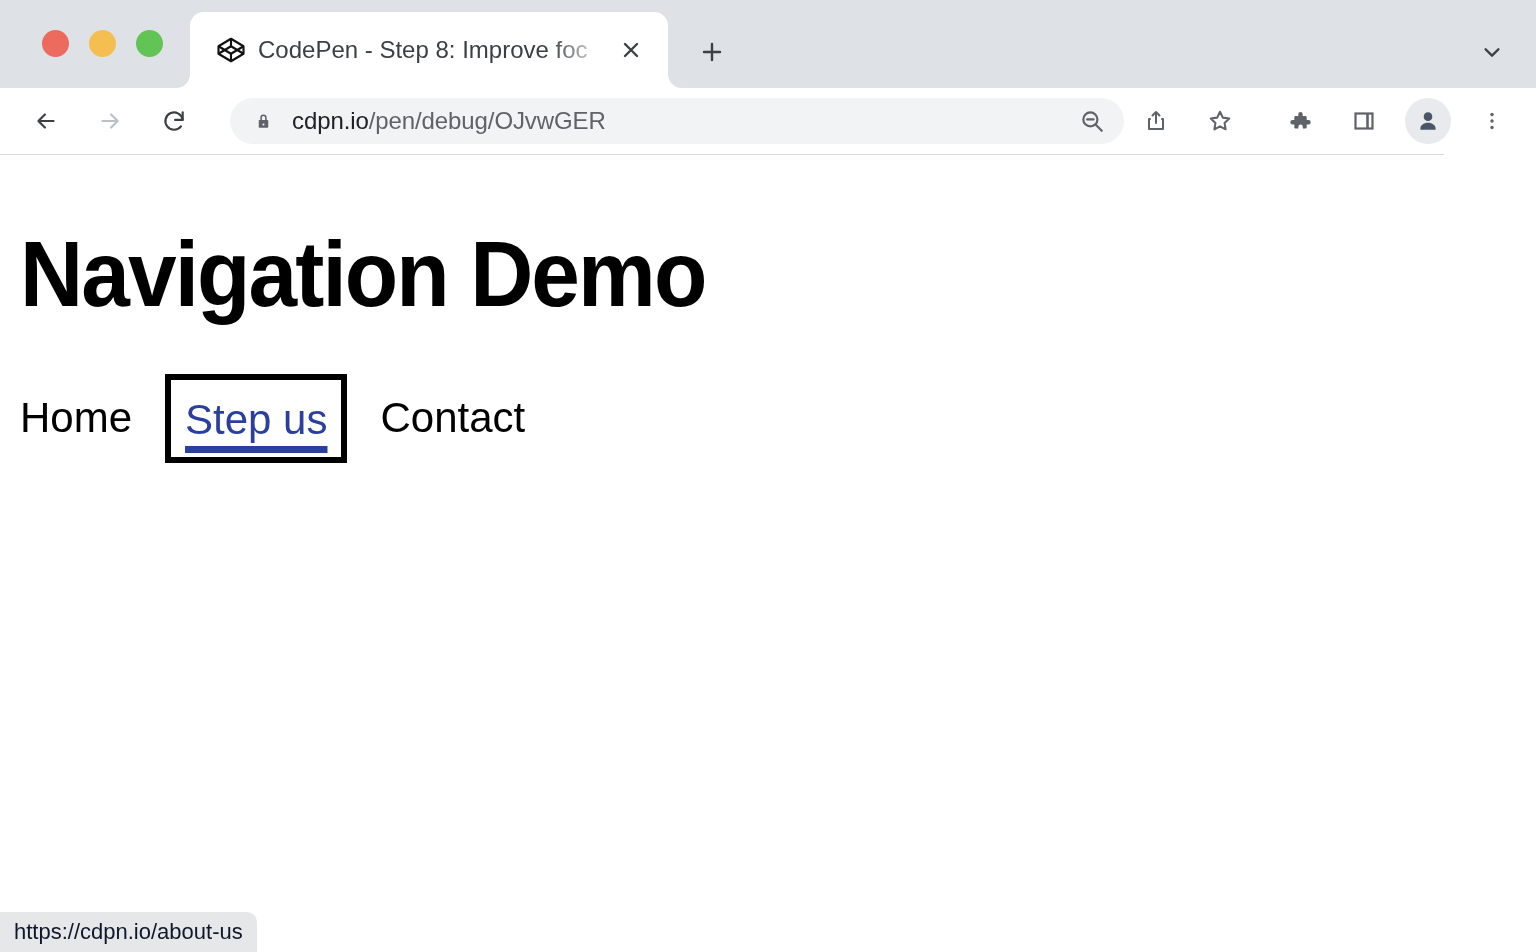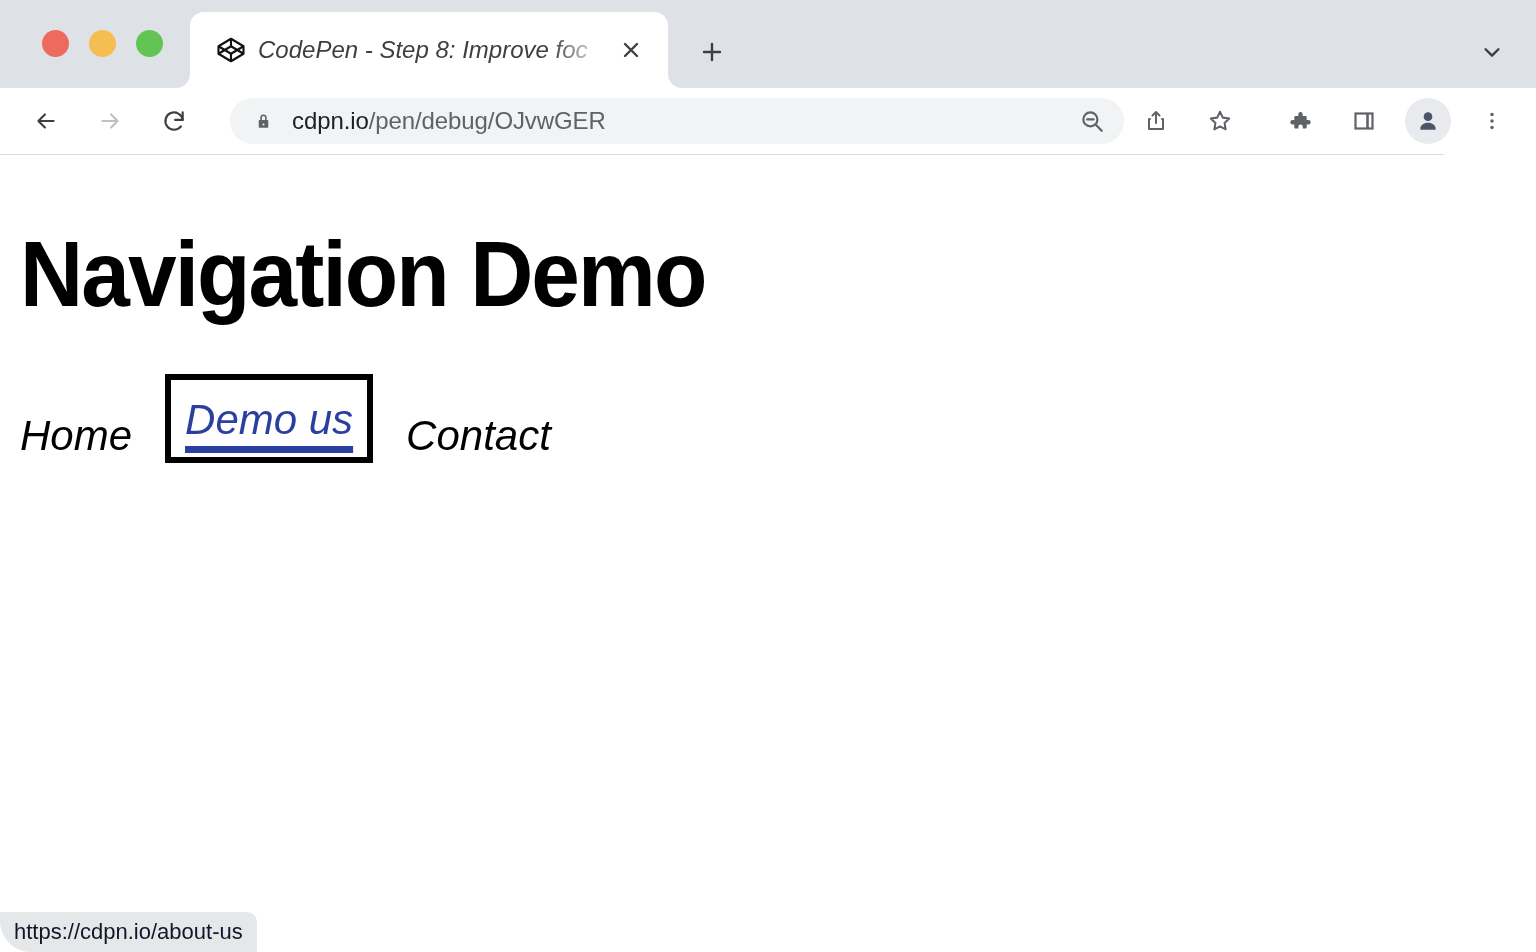--- a/index.html
+++ b/index.html
@@ -9,21 +9,20 @@
     background:#ffffff;
     overflow:hidden;
   }
 
   
   #browser { width:1536px; height:952px; position:relative; background:#fff; }
 
   .tabstrip {
     position:absolute; left:0; top:0; width:1536px; height:88px;
     background:#dee1e6;
-    font-style:italic;
   }
 
   .traffic-lights {
     position:absolute; left:42px; top:30px;
     display:flex; gap:20px; align-items:center;
   }
   .light { width:27px; height:27px; border-radius:50%; }
   .light.red    { background:#ec6a5e; }
   .light.yellow { background:#f4bf50; }
   .light.green  { background:#61c454; }
@@ -111,31 +110,31 @@
   .tb-share   { left:1134px; }
   .tb-star    { left:1198px; }
   .tb-ext     { left:1278px; }
   .tb-panel   { left:1342px; }
   .tb-profile { left:1405px; width:46px; height:46px; background:#e8eaed; }
   .tb-menu    { left:1470px; }
 
   
   .viewport {
     position:absolute; left:0; top:156px; width:1536px; height:796px;
-    background:#ffffff; overflow:hidden;border-radius:31px;
+    background:#ffffff; overflow:hidden;
   }
   .page-heading {
     position:absolute; left:20px; top:72px;
     font-size:92px; line-height:1; font-weight:bold;
     color:#000000; letter-spacing:-2px;
     transform:scaleX(0.95); transform-origin:left center;
   }
   .page-nav {
     position:absolute; left:0; top:218px;
-    display:flex; align-items:flex-end;font-style:italic;
+    display:flex; align-items:center;
   }
   .nav-link {
     font-size:42px; line-height:1.25; color:#000000;
     text-decoration:none; white-space:nowrap;
     display:inline-block;
   }
   .nav-link-plain { padding:0 20px; }
   .nav-link-focused {
     color:#2a3f9e;
     padding:14px 14px 10px 14px;
@@ -280,20 +279,20 @@
       </svg>
     </div>
   </div>
 
   <div class="viewport">
 
     <h1 class="page-heading">Navigation Demo</h1>
 
     <nav class="page-nav">
       <a href="#" class="nav-link nav-link-plain">Home</a>
-      <a href="#" class="nav-link nav-link-focused">Demo us</a>
+      <a href="#" class="nav-link nav-link-focused">Step us</a>
       <a href="#" class="nav-link nav-link-plain">Contact</a>
     </nav>
 
     <div class="statusbar">https://cdpn.io/about-us</div>
   </div>
 
 </div>
 
 </body></html>

